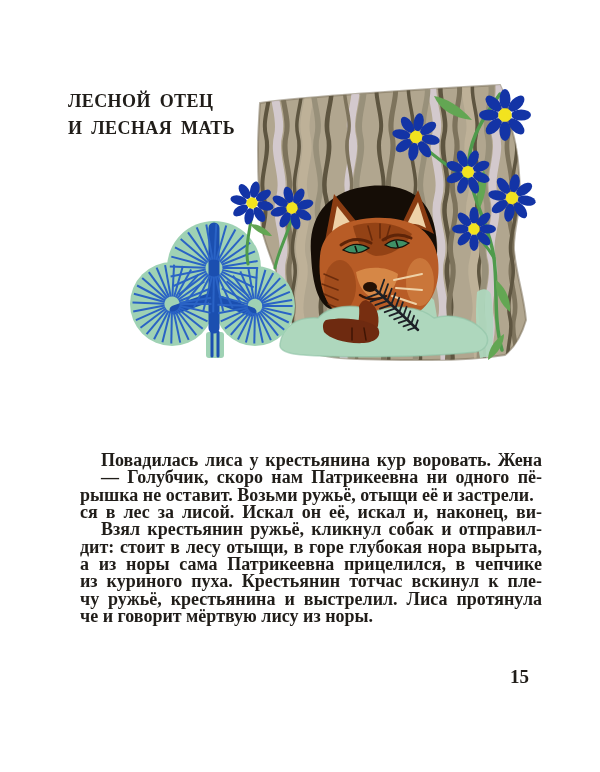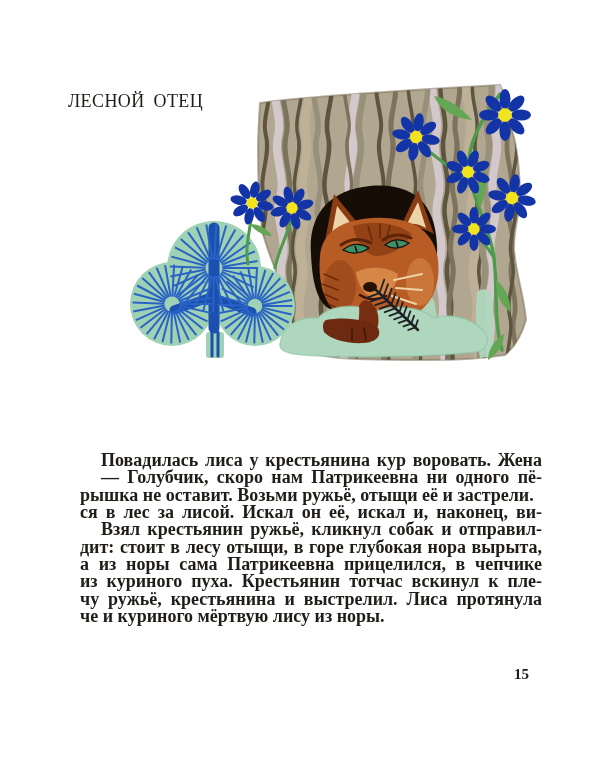--- a/index.html
+++ b/index.html
@@ -3,44 +3,45 @@
 <meta charset="utf-8">
 <style>
   html,body{margin:0;padding:0;background:#ffffff;}
   .page{
     position:relative;width:600px;height:772px;background:var(--paper,#fff);
     font-family:"Liberation Serif","DejaVu Serif",serif;color:var(--ink,#201d19);
     overflow:hidden;
   }
   .title{
     position:absolute;left:68px;top:88px;
-    font-size:18px;font-weight:normal;line-height:26.5px;
+    font-size:18px;font-weight:bold;line-height:26.5px;
     letter-spacing:0.4px;word-spacing:4px;color:var(--ink,#201d19);
   }
   .illustration{position:absolute;left:128px;top:76px;width:424px;height:292px;}
   .story{
     position:absolute;left:80px;top:452px;width:462px;
     font-size:18px;font-weight:bold;line-height:17.35px;
     color:var(--ink,#201d19);
   }
   .story .line{text-align:justify;text-align-last:justify;white-space:normal;}
   .story .line.last{text-align-last:auto;}
   .story .line.indent{text-indent:21px;}
   .page-number{
     position:absolute;left:67px;top:666px;width:462px;text-align:right;
-    font-size:15px;font-weight:bold;color:var(--ink,#201d19);
+    font-size:19px;font-weight:bold;color:var(--ink,#201d19);
   }
 </style>
 </head>
 <body>
 
 <div class="page" style="background: rgb(255, 255, 255);">
 
   <div class="title">
     <div>ЛЕСНОЙ ОТЕЦ</div>
+    <div>И ЛЕСНАЯ МАТЬ</div>
   </div>
 
   <svg class="illustration" viewBox="0 0 424 292" xmlns="http://www.w3.org/2000/svg">
     <defs>
       <clipPath id="trunkClip">
         <path d="M132,27 C180,20 300,13 372,9 C380,24 382,38 384,54 C390,74 391,94 392,114
                  C393,134 385,154 386,174 C388,198 396,220 398,244 C394,258 388,270 377,279
                  C352,283 327,284 302,284 C272,284 242,284 212,282 C196,280 180,277 172,274
                  C166,258 162,240 160,224 C150,200 140,178 134,154 C131,128 130,100 130,74
                  C130,58 131,42 132,27 Z"></path>
@@ -352,17 +353,17 @@
   <div class="story">
       <div class="line indent">Повадилась лиса у крестьянина кур воровать. Жена</div>
       <div class="line indent">— Голубчик, скоро нам Патрикеевна ни одного пё-</div>
       <div class="line last">рышка не оставит. Возьми ружьё, отыщи её и застрели.</div>
       <div class="line">ся в лес за лисой. Искал он её, искал и, наконец, ви-</div>
       <div class="line indent">Взял крестьянин ружьё, кликнул собак и отправил-</div>
       <div class="line">дит: стоит в лесу отыщи, в горе глубокая нора вырыта,</div>
       <div class="line">а из норы сама Патрикеевна прицелился, в чепчике</div>
       <div class="line">из куриного пуха. Крестьянин тотчас вскинул к пле-</div>
       <div class="line">чу ружьё, крестьянина и выстрелил. Лиса протянула</div>
-      <div class="line last">че и куриного мёртвую лису из норы.</div>
+      <div class="line last">че и говорит мёртвую лису из норы.</div>
     </div>
 
   <div class="page-number">15</div>
 </div>
 
 </body></html>

